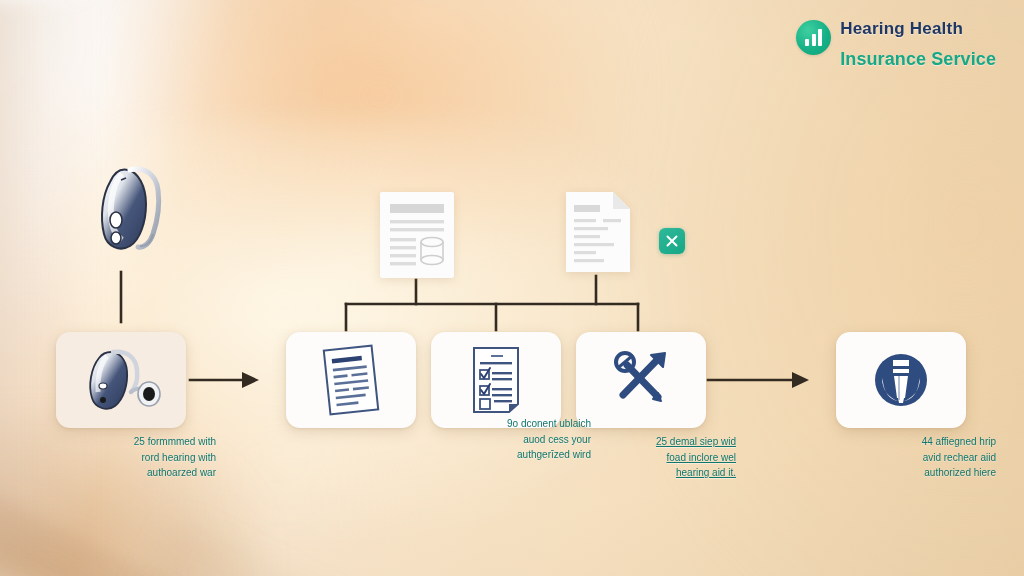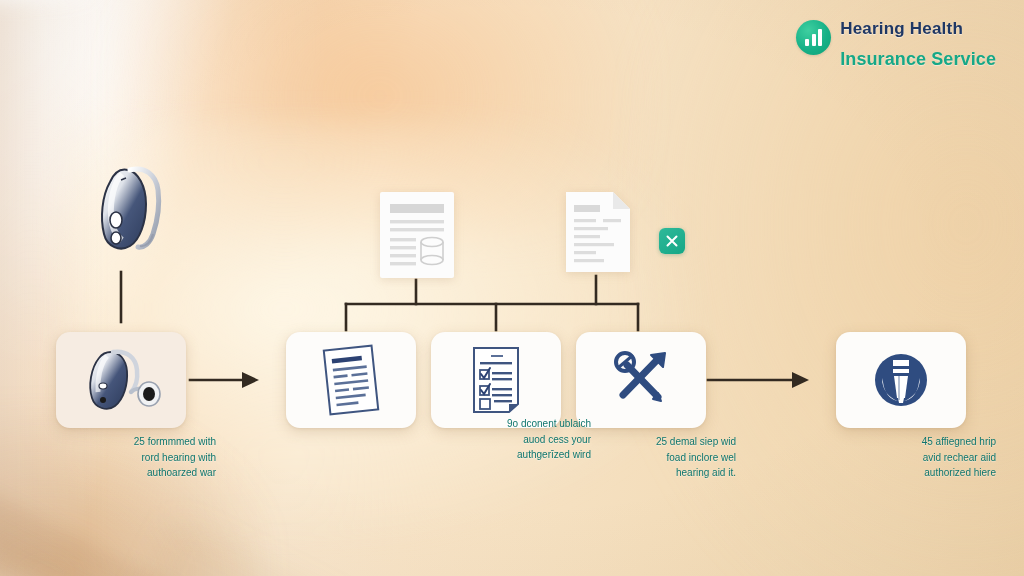--- a/index.html
+++ b/index.html
@@ -252,21 +252,21 @@
     text-align: right;
     font-size: 10px;
     line-height: 1.55;
     color: #0f766e;
     text-shadow: 0 1px 1px rgba(255,255,255,0.45);
     white-space: pre-line;
   }
   .cap-1 { left: 26px;  top: 434px; }
   .cap-2 { left: 256px; top: 434px; }
   .cap-3 { left: 401px; top: 416px; }
-  .cap-4 { left: 546px; top: 434px; }
+  .cap-4 { left: 546px; top: 434px; text-decoration: underline; }
   .cap-5 { left: 806px; top: 434px; }
 </style>
 </head>
 <body>
 
 <div id="stage">
 
   <div class="bg-base"></div>
   <div class="bg-wash-left"></div>
   <div class="bg-warm-top"></div>
@@ -455,17 +455,17 @@
 
   <div class="caption cap-1">25 formmmed with
 rord hearing with
 authoarzed war</div>
   <div class="caption cap-3">9o dconent ublaich
 auod cess your
 authgerīzed wird</div>
   <div class="caption cap-4">25 demal siep wid
 foad inclore wel
 hearing aid it.</div>
-  <div class="caption cap-5">45 affiegned hrip
+  <div class="caption cap-5">44 affiegned hrip
 avid rechear aiid
 authorized hiere</div>
 
 </div>
 
 </body></html>

